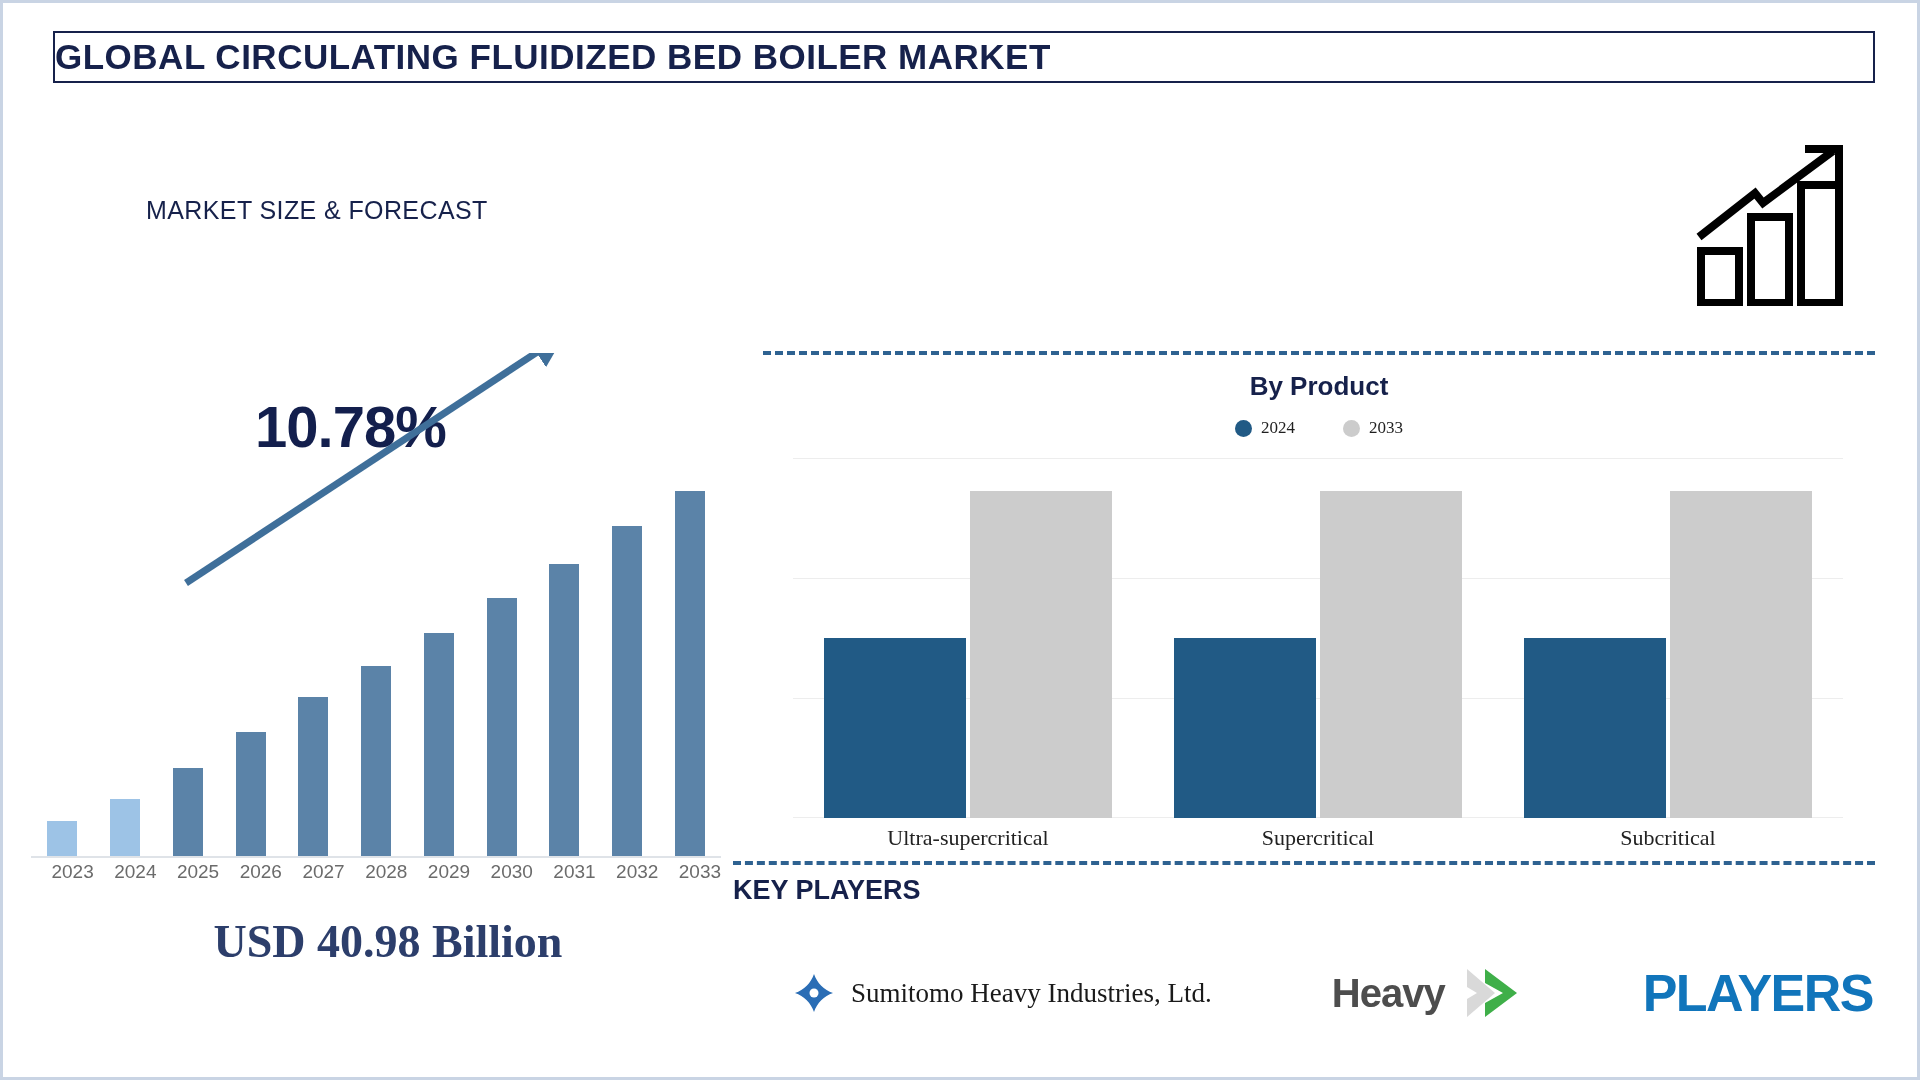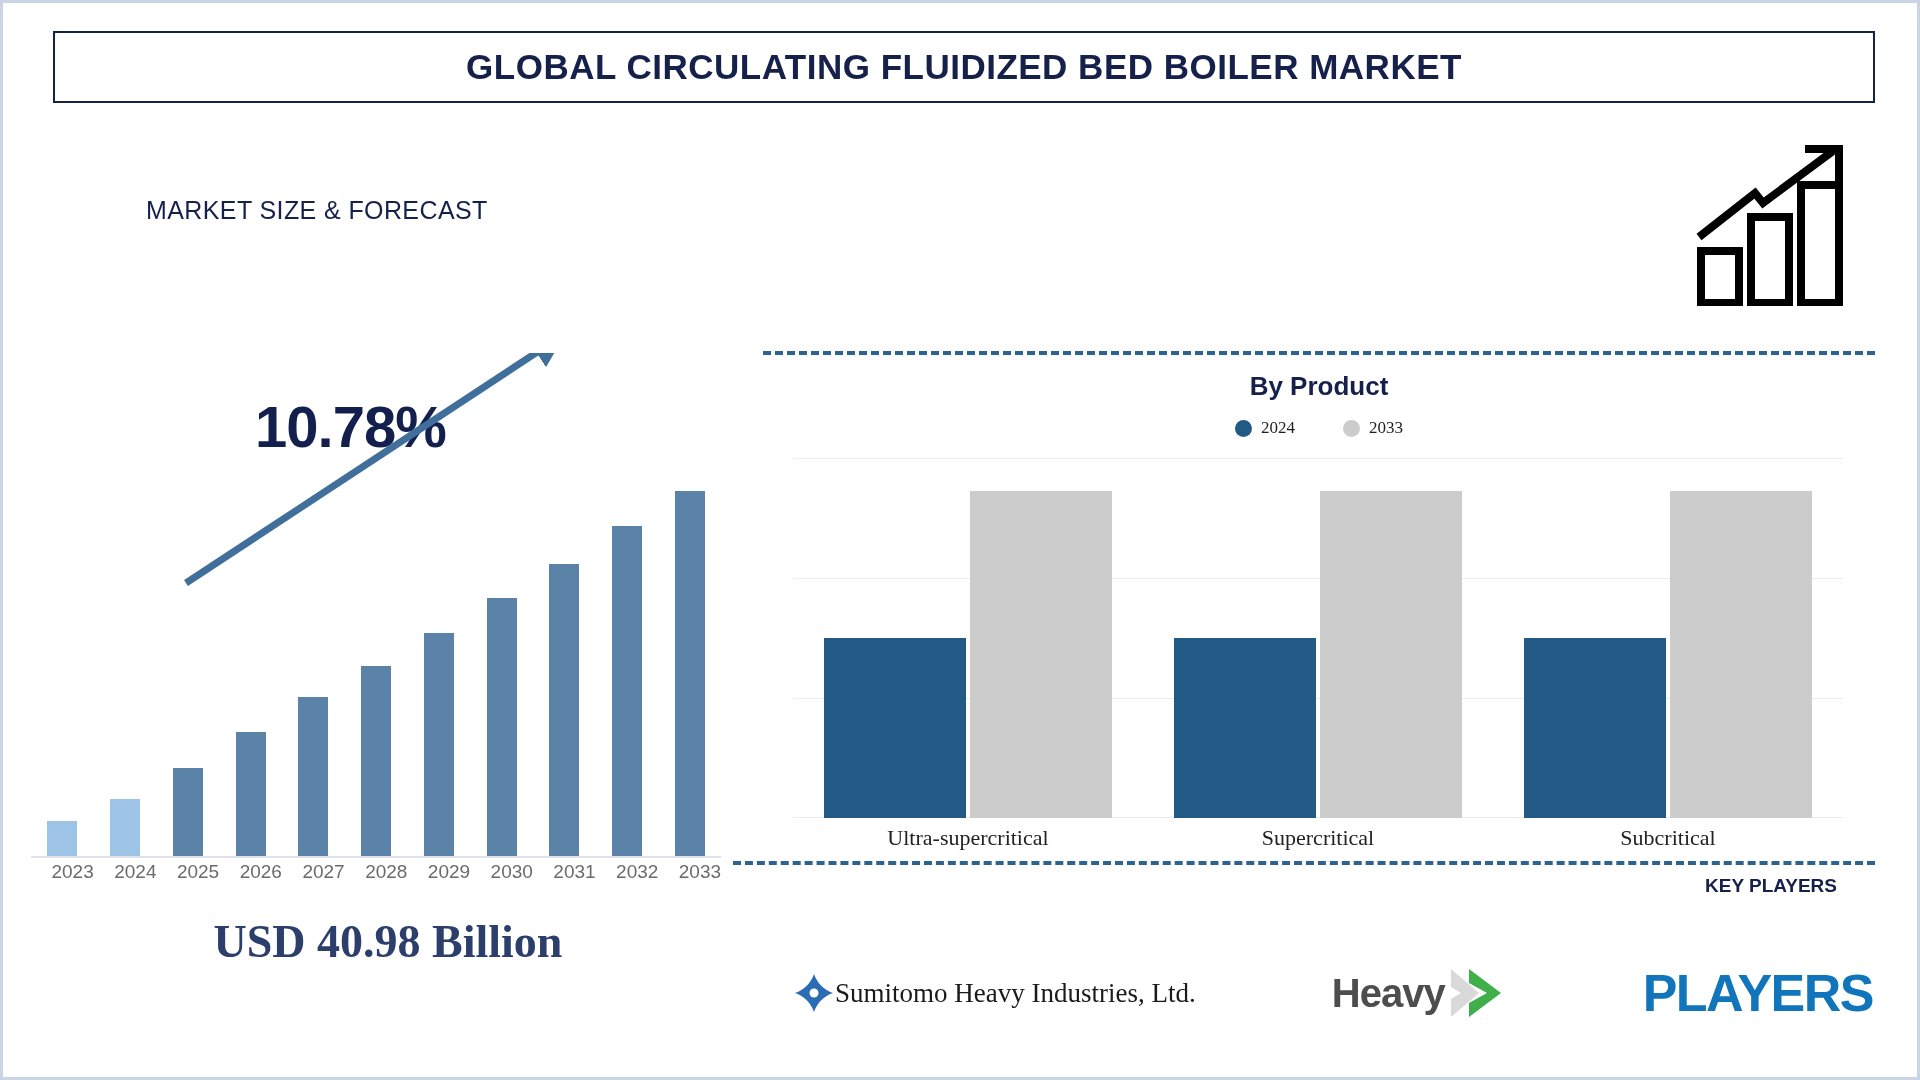--- a/index.html
+++ b/index.html
@@ -14,23 +14,23 @@
     width: 1920px; height: 1080px;
     background: #ffffff;
     border: 3px solid #c9d4e4;
     padding: 0;
   }
 
   
   .title-box {
     position: absolute;
     left: 50px; top: 28px;
-    width: 1822px; height: 72px;
+    width: 1822px; height: 52px;
     border: 2px solid #16214b;
-    display: flex; align-items: center; justify-content: center;
+    display: flex; align-items: center; justify-content: flex-start;
   }
   .title-text {
     font-size: 35px;
     font-weight: bold;
     letter-spacing: 0.5px;
     color: #16214b;
     white-space: nowrap;
   }
 
   
@@ -152,32 +152,32 @@
     width: 1050px; display: flex;
   }
   .rc-label {
     flex: 1 1 0; text-align: center;
     font-size: 22px; color: #222222;
     font-family: "Liberation Serif", serif;
   }
 
   .key-players-title {
     position: absolute;
-    left: 692px; top: 872px; width: 1142px;
-    text-align: right;
-    font-size: 19px; font-weight: bold; color: #16214b;
+    left: 730px; top: 872px; width: 1142px;
+    text-align: left;
+    font-size: 27px; font-weight: bold; color: #16214b;
   }
 
   .players-row {
     position: absolute;
     left: 790px; top: 950px;
     width: 1080px; height: 80px;
     display: flex; align-items: center; justify-content: space-between;
   }
-  .player { display: flex; align-items: center; gap: 0; }
+  .player { display: flex; align-items: center; gap: 16px; }
   .player-name-sumitomo {
     font-size: 27px; color: #1a1a1a;
     font-family: "Liberation Serif", serif;
     white-space: nowrap;
   }
   .player-name-valmet {
     font-size: 40px; font-weight: bold; color: #4d4d4d;
     letter-spacing: -1px; white-space: nowrap;
   }
   .player-name-andritz {

